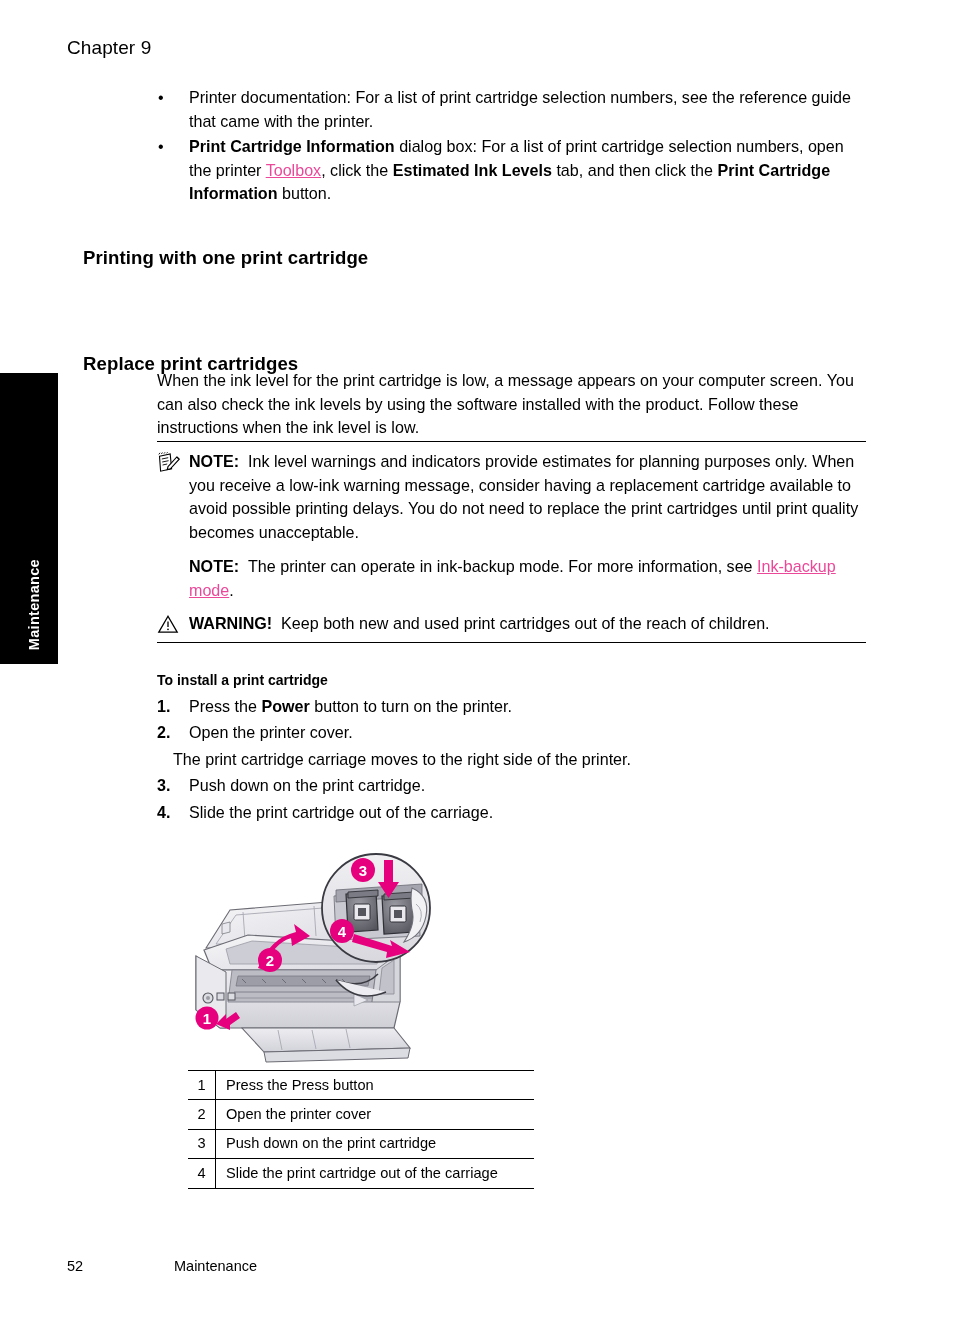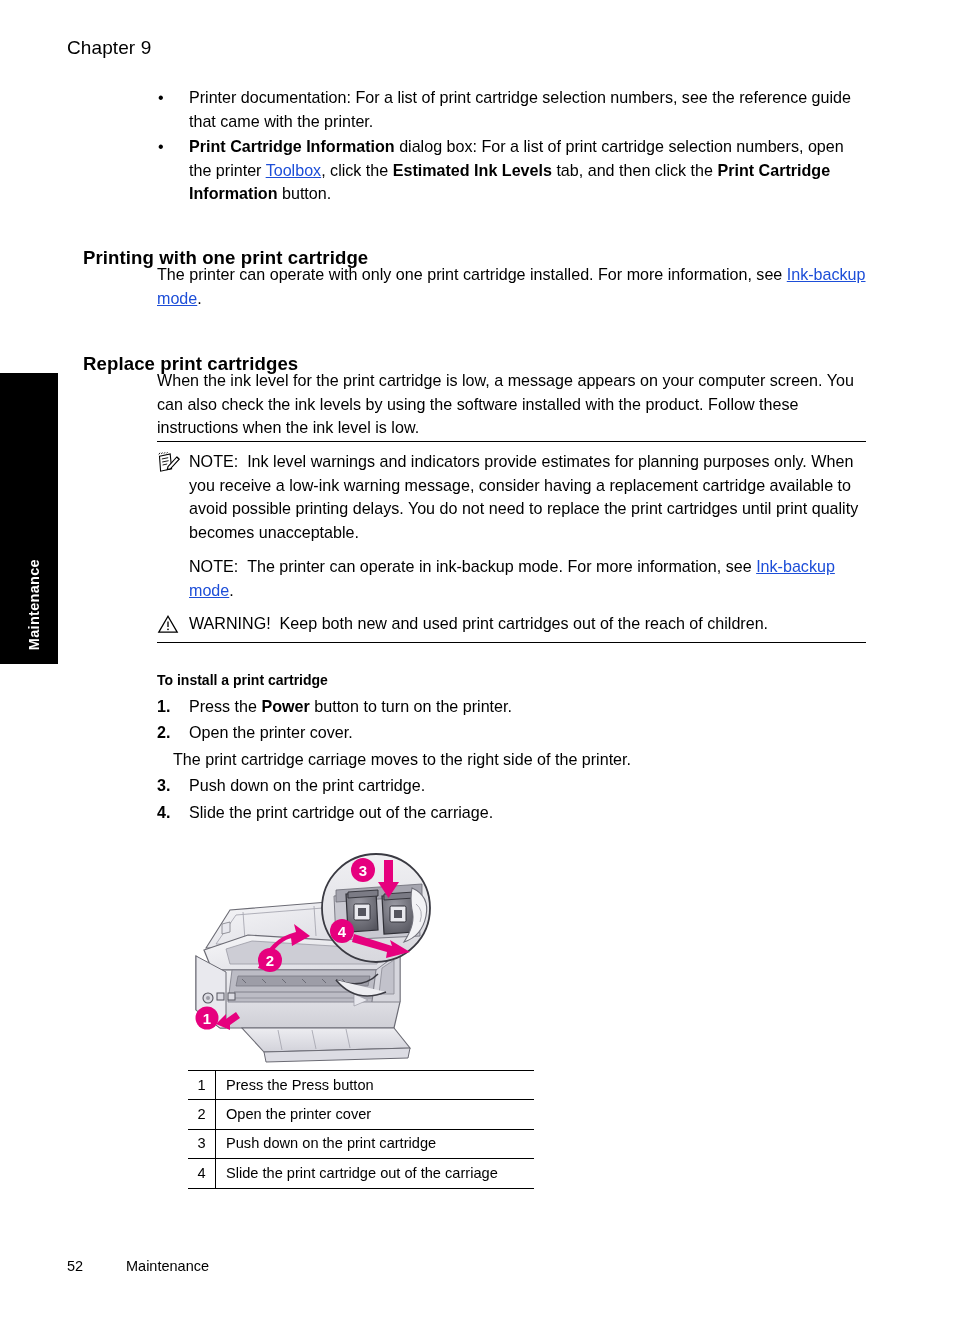--- a/index.html
+++ b/index.html
@@ -59,21 +59,21 @@
     left: 157px;
     width: 712px;
   }
   .body-text {
     font-size: 16.1px;
     line-height: 23.6px;
     text-align: left;
   }
   b, strong { font-weight: bold; }
   .link {
-    color: #1d4ed8;
+    color: #ec4899;
     text-decoration: underline;
   }
 
   
   .bullets {
     position: absolute;
     left: 157px;
     top: 86px;
     width: 712px;
   }
@@ -133,21 +133,21 @@
     padding-top: 2px;
   }
   .adm-icon svg { display: block; }
   .adm-body {
     flex: 1 1 auto;
     font-size: 16.1px;
     line-height: 23.6px;
   }
   .adm-gap { height: 11px; }
   .adm-gap2 { height: 9px; }
-  .adm-label { font-weight: normal; }
+  .adm-label { font-weight: bold; }
 
   
   .procedure {
     position: absolute;
     left: 157px;
     top: 669px;
     width: 712px;
   }
   .proc-row {
     display: flex;
@@ -207,20 +207,21 @@
     text-align: left;
   }
 
   
   .footer {
     position: absolute;
     left: 67px;
     top: 1258px;
     font-size: 14.5px;
     display: flex;
+    gap: 48px;
   }
   .footer-page { width: 59px; }
   .footer-label { }
 </style>
 </head>
 <body>
 
 <div class="page">
 
   <div class="chapter-head">Chapter 9</div>
@@ -234,21 +235,20 @@
       <div class="bullet-mark">•</div>
       <div class="bullet-body" id="bullet-0"><span>Printer documentation: For a list of print cartridge selection numbers, see the reference guide that came with the printer.</span></div>
     </div>
     <div class="bullet-row">
       <div class="bullet-mark">•</div>
       <div class="bullet-body" id="bullet-1"><b>Print Cartridge Information</b><span> dialog box: For a list of print cartridge selection numbers, open the printer </span><a class="link" href="#">Toolbox</a><span>, click the </span><b>Estimated Ink Levels</b><span> tab, and then click the </span><b>Print Cartridge Information</b><span> button.</span></div>
     </div>
   </div>
 
   <h2 class="section-head" style="top:231px;">Printing with one print cartridge</h2>
-  <div class="col body-text" style="top:263px;" id="sec-para-0"><span>The printer can operate with only one print cartridge installed. For more information, see </span><a class="link" href="#">Ink-backup mode</a><span>.</span></div>
 
   <h2 class="section-head" style="top:337px;">Replace print cartridges</h2>
   <div class="col body-text" style="top:369px;" id="sec-para-1"><span>When the ink level for the print cartridge is low, a message appears on your computer screen. You can also check the ink levels by using the software installed with the product. Follow these instructions when the ink level is low.</span></div>
 
   <div class="admonition">
 
     <div class="adm-block">
       <div class="adm-icon">
         <svg width="24" height="22" viewBox="0 0 24 22" aria-hidden="true">
           <path d="M2.5 4.2 L13.2 2.0 L14.6 16.8 L3.6 19.2 Z" fill="#ffffff" stroke="#000000" stroke-width="1.1"></path>

